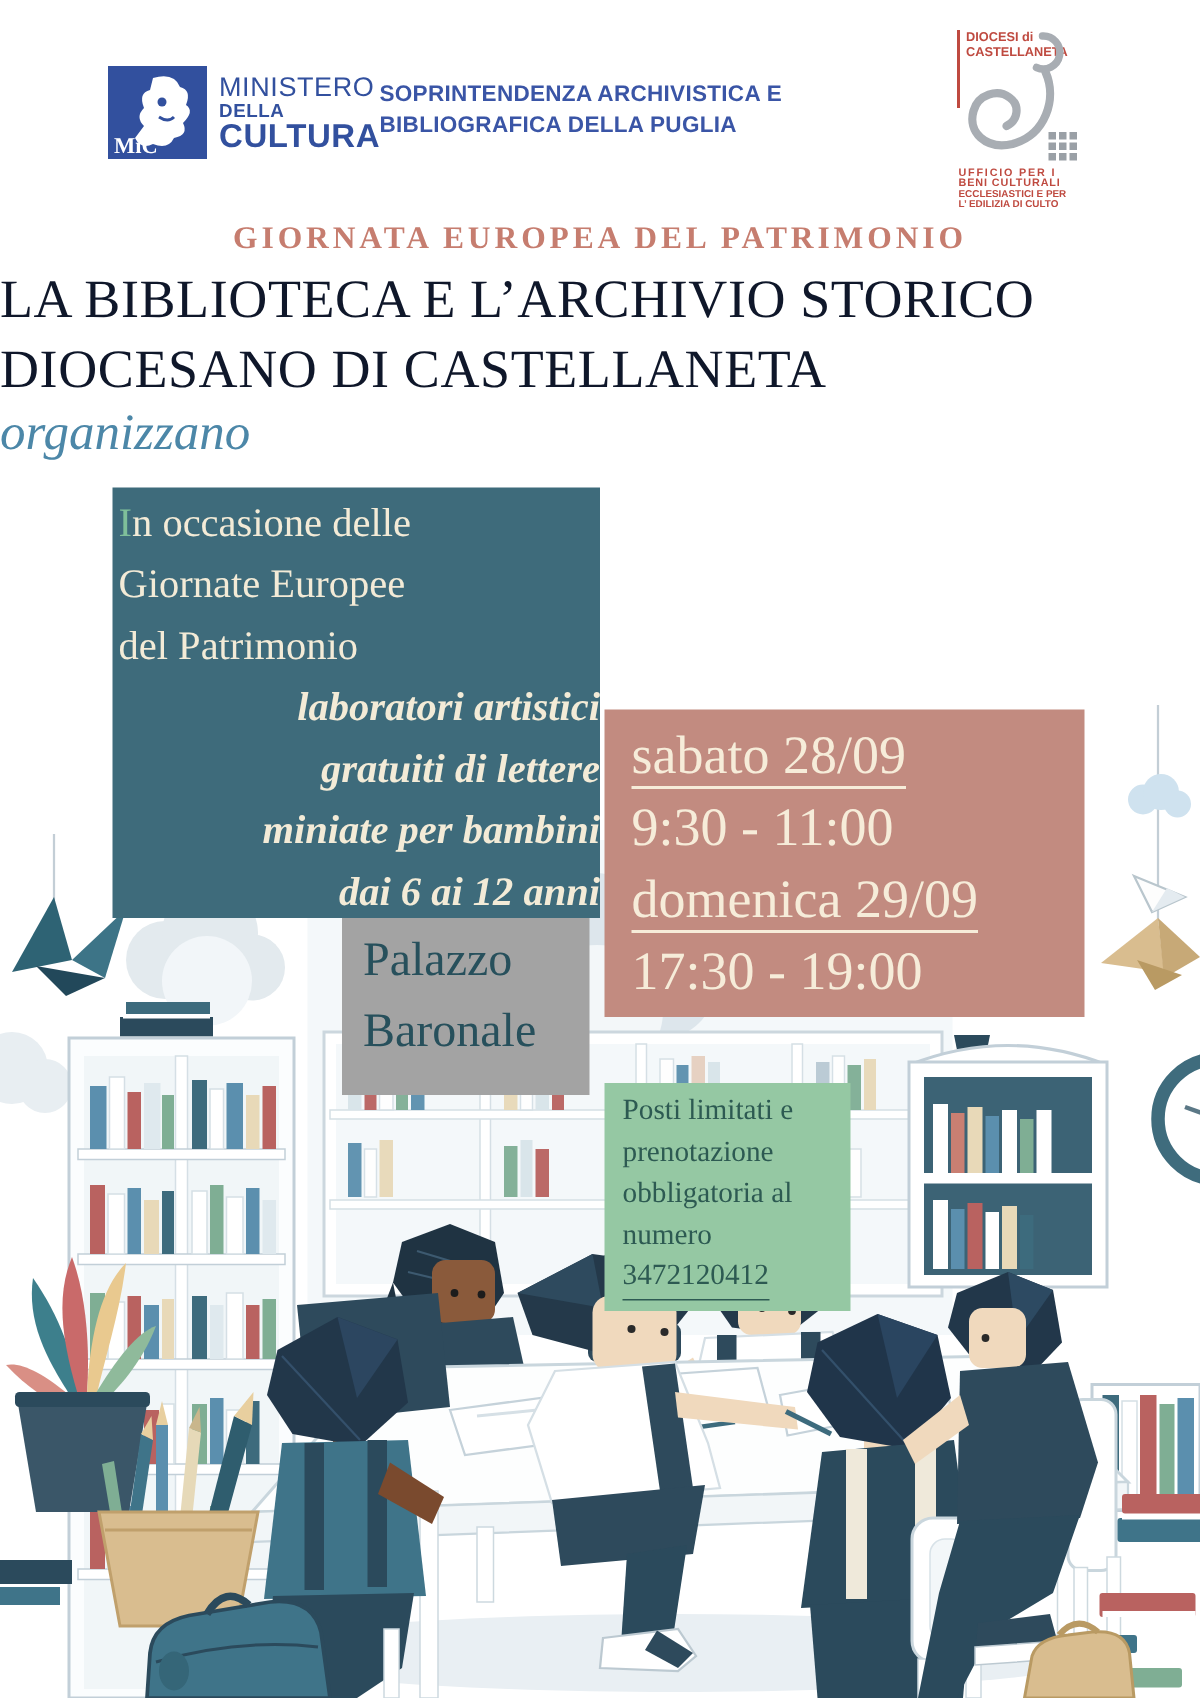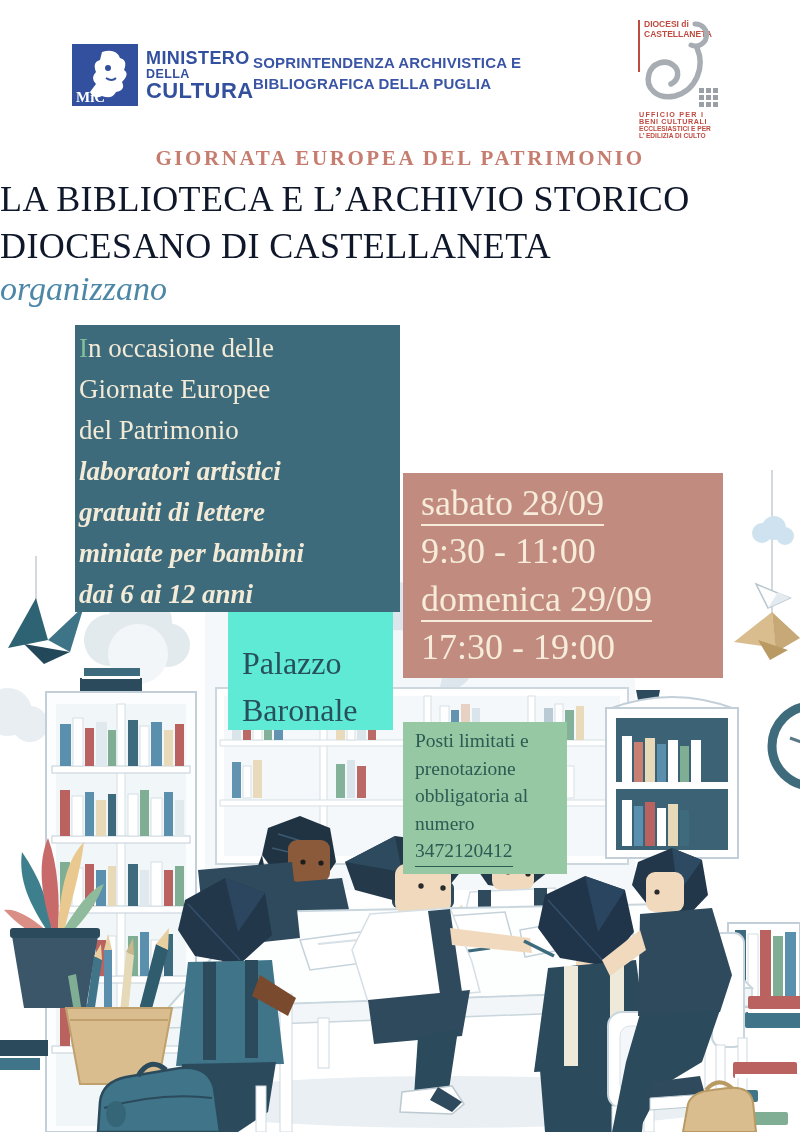--- a/index.html
+++ b/index.html
@@ -3,44 +3,44 @@
 <meta charset="utf-8">
 <style>
   html,body{margin:0;padding:0;background:#ffffff;}
   .poster{position:relative;width:800px;height:1132px;background:#ffffff;overflow:hidden;
           font-family:"Liberation Serif",serif;}
   .abs{position:absolute;}
   
   .mic-logo{left:72px;top:44px;display:flex;gap:8px;z-index:3;}
   .mic-text{display:flex;flex-direction:column;justify-content:center;color:#32509e;
             font-family:"Liberation Sans",sans-serif;line-height:1.02;}
-  .mic-l1{font-size:18px;font-weight:700;letter-spacing:.4px;}
+  .mic-l1{font-size:18px;font-weight:400;letter-spacing:.4px;}
   .mic-l2{font-size:12.5px;font-weight:700;letter-spacing:.4px;}
   .mic-l3{font-size:22px;font-weight:700;letter-spacing:.4px;}
   .sopr{left:253px;top:52px;width:320px;color:#3a55a6;font-family:"Liberation Sans",sans-serif;
         font-size:15px;font-weight:700;line-height:21px;letter-spacing:.2px;z-index:3;}
   .diocesi{left:637px;top:14px;width:92px;height:124px;z-index:3;}
   
   .eyebrow{left:0;top:146px;width:100%;text-align:center;color:#c67d6f;font-size:21px;
            font-weight:700;letter-spacing:2.6px;z-index:3;}
   .main-title{left:0;top:176px;width:100%;text-align:left;color:#0f172a;font-size:36px;
               line-height:47px;letter-spacing:.4px;z-index:3;}
   .subtitle{left:0;top:270px;width:100%;text-align:left;color:#4c87a8;font-size:34px;
             font-style:italic;z-index:3;}
   
   .box{z-index:2;box-sizing:border-box;}
   .box-info{left:75px;top:325px;width:325px;height:287px;background:#3e6b7b;color:#f3ebd7;
             font-size:27px;line-height:41px;padding:3px 0 0 4px;white-space:nowrap;}
-  .box-info .it{font-style:italic;font-weight:700;}
+  .box-info .it{font-style:italic;font-weight:700;text-align:right;}
   .lead-initial{color:#7fbf9a;}
   .box-schedule{left:403px;top:473px;width:320px;height:205px;background:#c28b80;color:#f6ecd9;
                 font-size:36px;line-height:48px;padding:6px 0 0 18px;white-space:nowrap;}
   .box-schedule .day{display:inline-block;border-bottom:2.5px solid #f6ecd9;padding-bottom:2px;line-height:38px;}
-  .box-venue{left:228px;top:612px;width:165px;height:118px;background:#5eead4;color:#27505c;
-             font-size:32px;line-height:47px;padding:28px 0 0 14px;}
+  .box-venue{left:228px;top:612px;width:165px;height:118px;background:#a3a3a3;color:#27505c;
+             font-size:32px;line-height:47px;padding:4px 0 0 14px;}
   .box-booking{left:403px;top:680px;width:164px;height:152px;background:#95c8a3;color:#2d5a52;
                font-size:19.5px;line-height:27.5px;padding:5px 0 0 12px;white-space:nowrap;margin-top:42px;}
   .box-booking .phone{display:inline-block;border-bottom:1.8px solid #2d5a52;padding-bottom:1px;}
   
   .illus{left:0;top:460px;width:800px;height:672px;z-index:1;}
 </style>
 </head>
 <body>
 
 <div class="poster">

